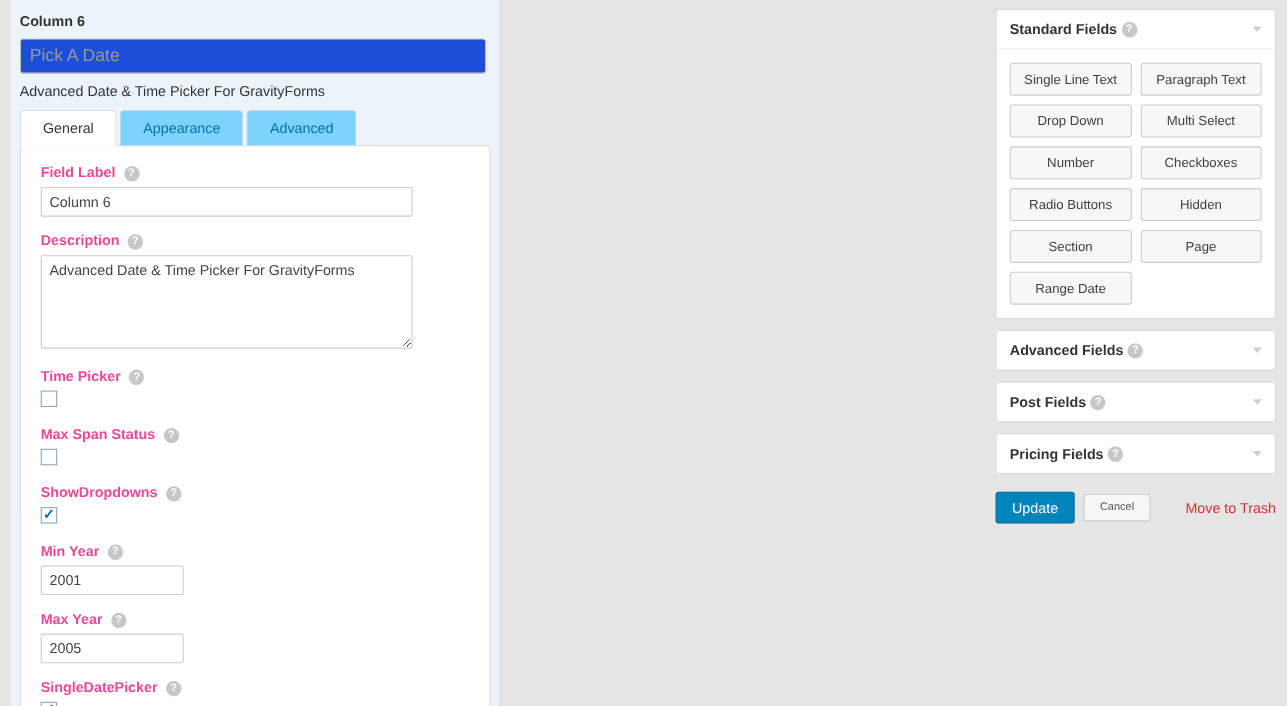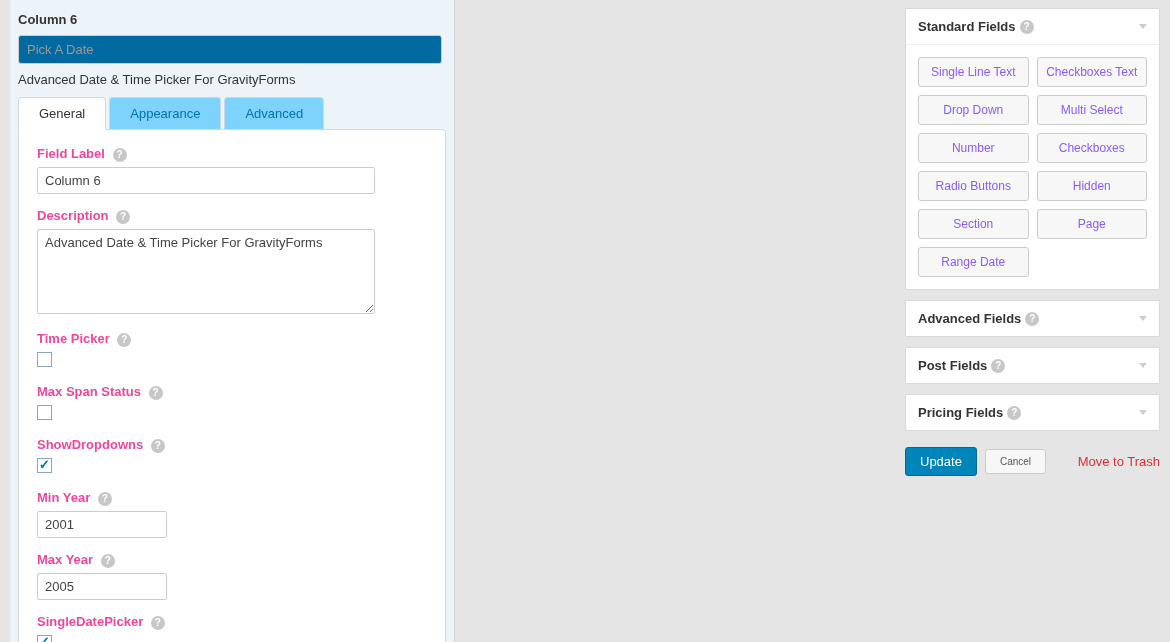--- a/index.html
+++ b/index.html
@@ -30,22 +30,22 @@
     font-weight: 600;
     color: #333;
     margin: 0 10px 8px 8px;
   }
   .date-input {
     width: calc(100% - 20px);
     margin: 0 10px 8px 8px;
     padding: 6px 8px;
     border: 1px solid #ccc;
     border-radius: 3px;
-    background: #0369a1;
-    font-size: 13px;
+    background: #1d4ed8;
+    font-size: 16px;
   }
   .date-input::placeholder { color: #999; }
   .sub-desc {
     font-size: 13px;
     color: #333;
     margin: 0 10px 10px 8px;
   }
 
   .tabs {
     display: flex;
@@ -149,21 +149,21 @@
   .sec-body { border-top: 1px solid #eee; padding: 12px; }
   .field-grid {
     display: grid;
     grid-template-columns: 1fr 1fr;
     gap: 8px;
   }
   .field-btn {
     border: 1px solid #ccc;
     border-radius: 3px;
     background: #f7f7f7;
-    color: #8b5cf6;
+    color: #404040;
     font-size: 12px;
     padding: 7px 4px;
     text-align: center;
     cursor: pointer;
   }
 
   .actions {
     display: flex;
     align-items: center;
     margin-top: 16px;
@@ -269,21 +269,21 @@
     <div class="sec-panel">
       <div class="sec-header">
         <span>Standard Fields</span>
         <span class="help-icon hdr-help">?</span>
         <span class="spacer"></span>
         <span class="caret"></span>
       </div>
       <div class="sec-body">
         <div class="field-grid" id="std-grid">
             <div class="field-btn">Single Line Text</div>
-            <div class="field-btn">Checkboxes Text</div>
+            <div class="field-btn">Paragraph Text</div>
             <div class="field-btn">Drop Down</div>
             <div class="field-btn">Multi Select</div>
             <div class="field-btn">Number</div>
             <div class="field-btn">Checkboxes</div>
             <div class="field-btn">Radio Buttons</div>
             <div class="field-btn">Hidden</div>
             <div class="field-btn">Section</div>
             <div class="field-btn">Page</div>
             <div class="field-btn">Range Date</div>
           </div>

